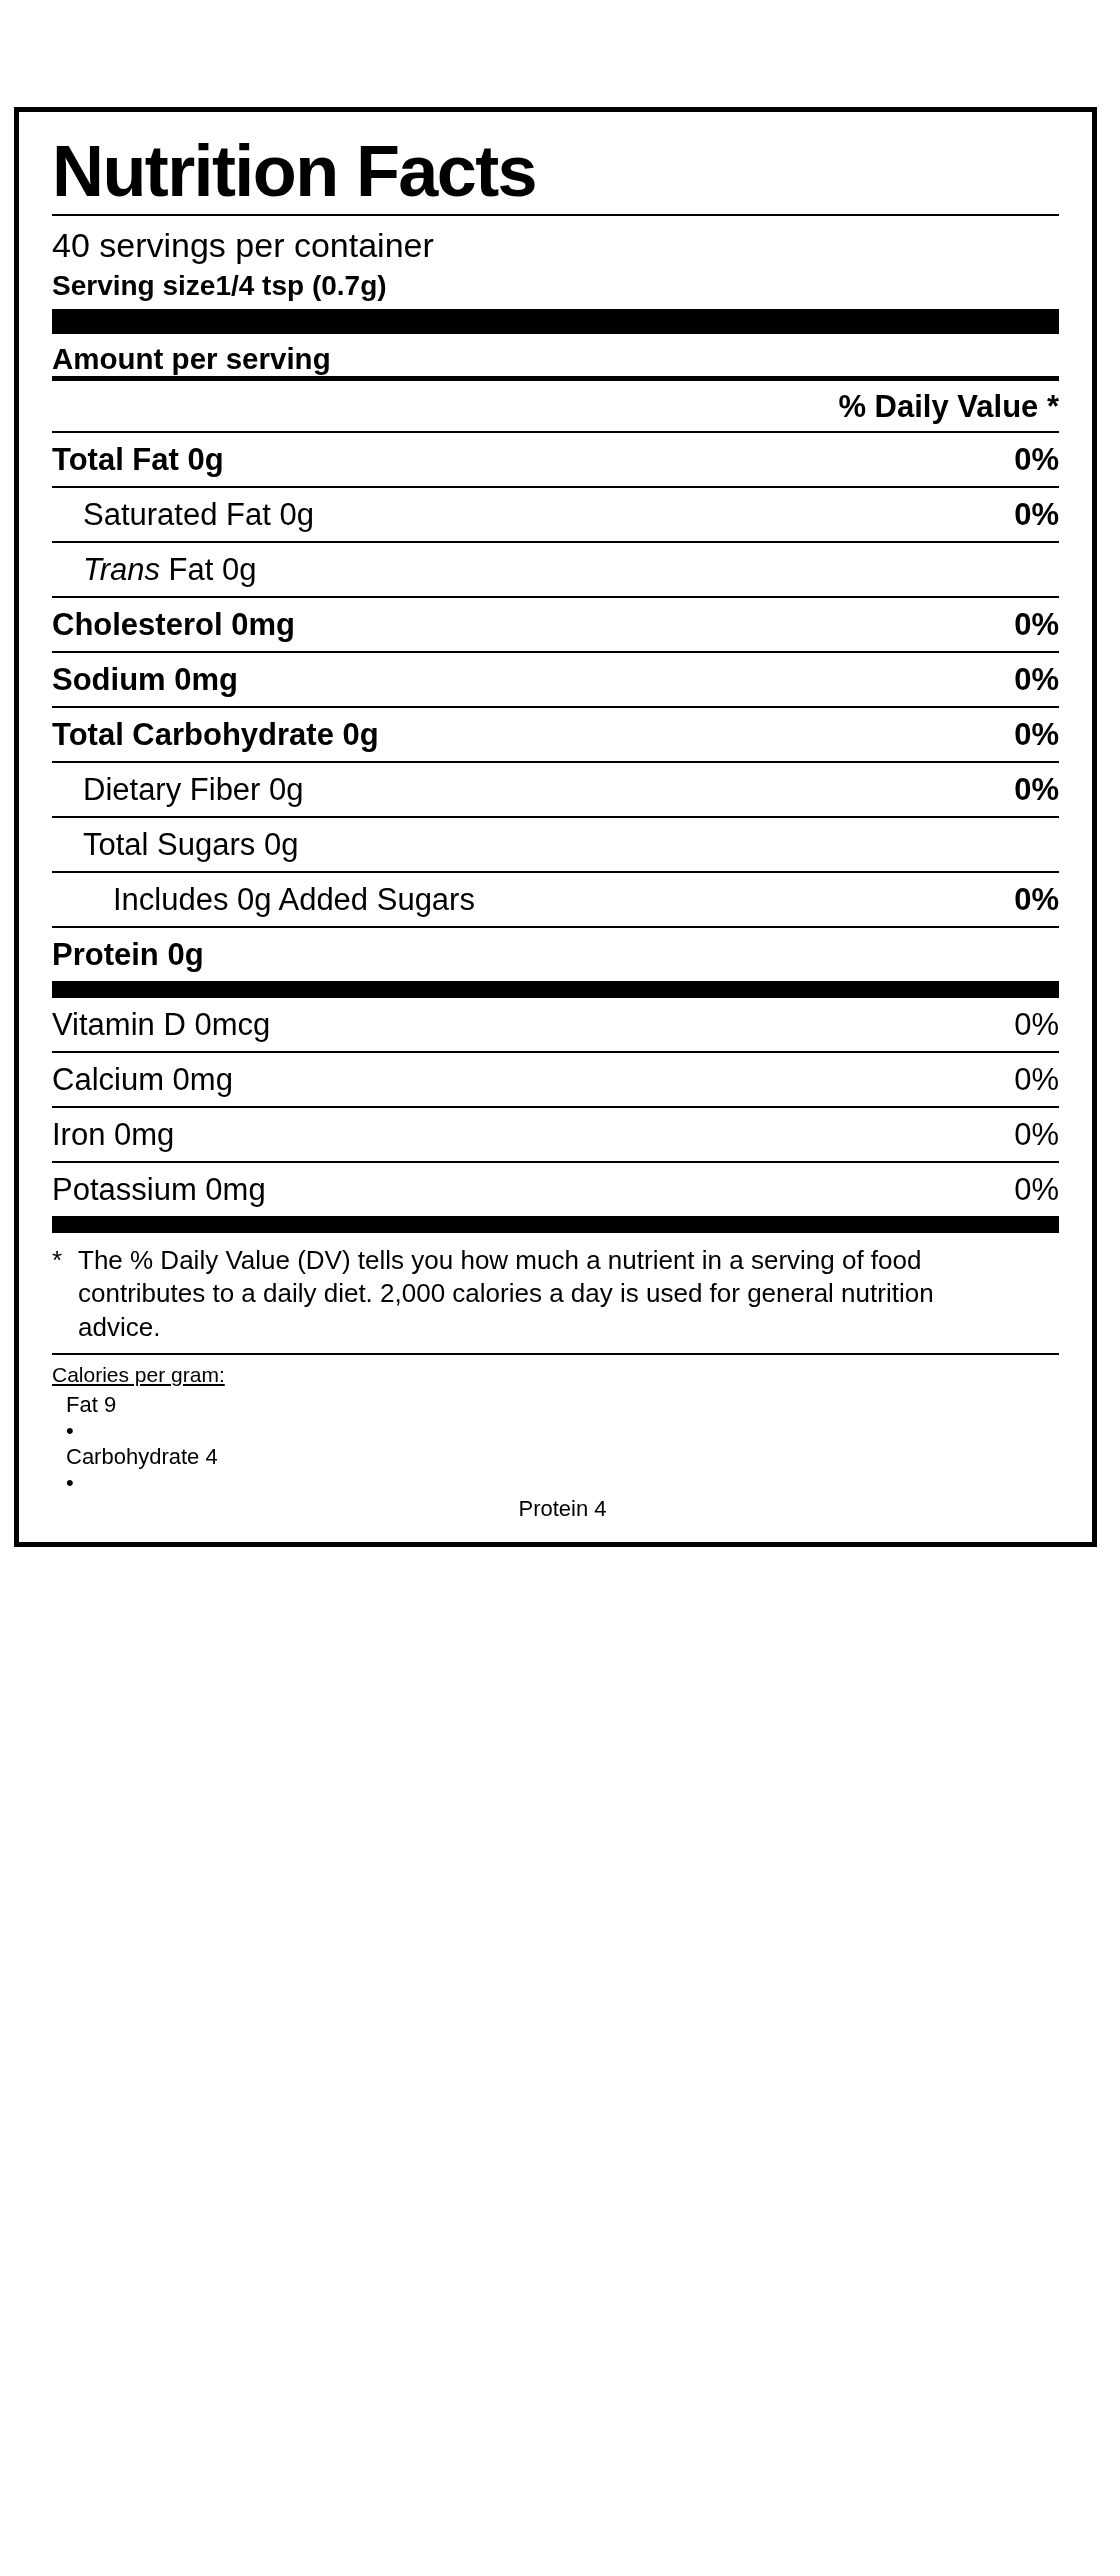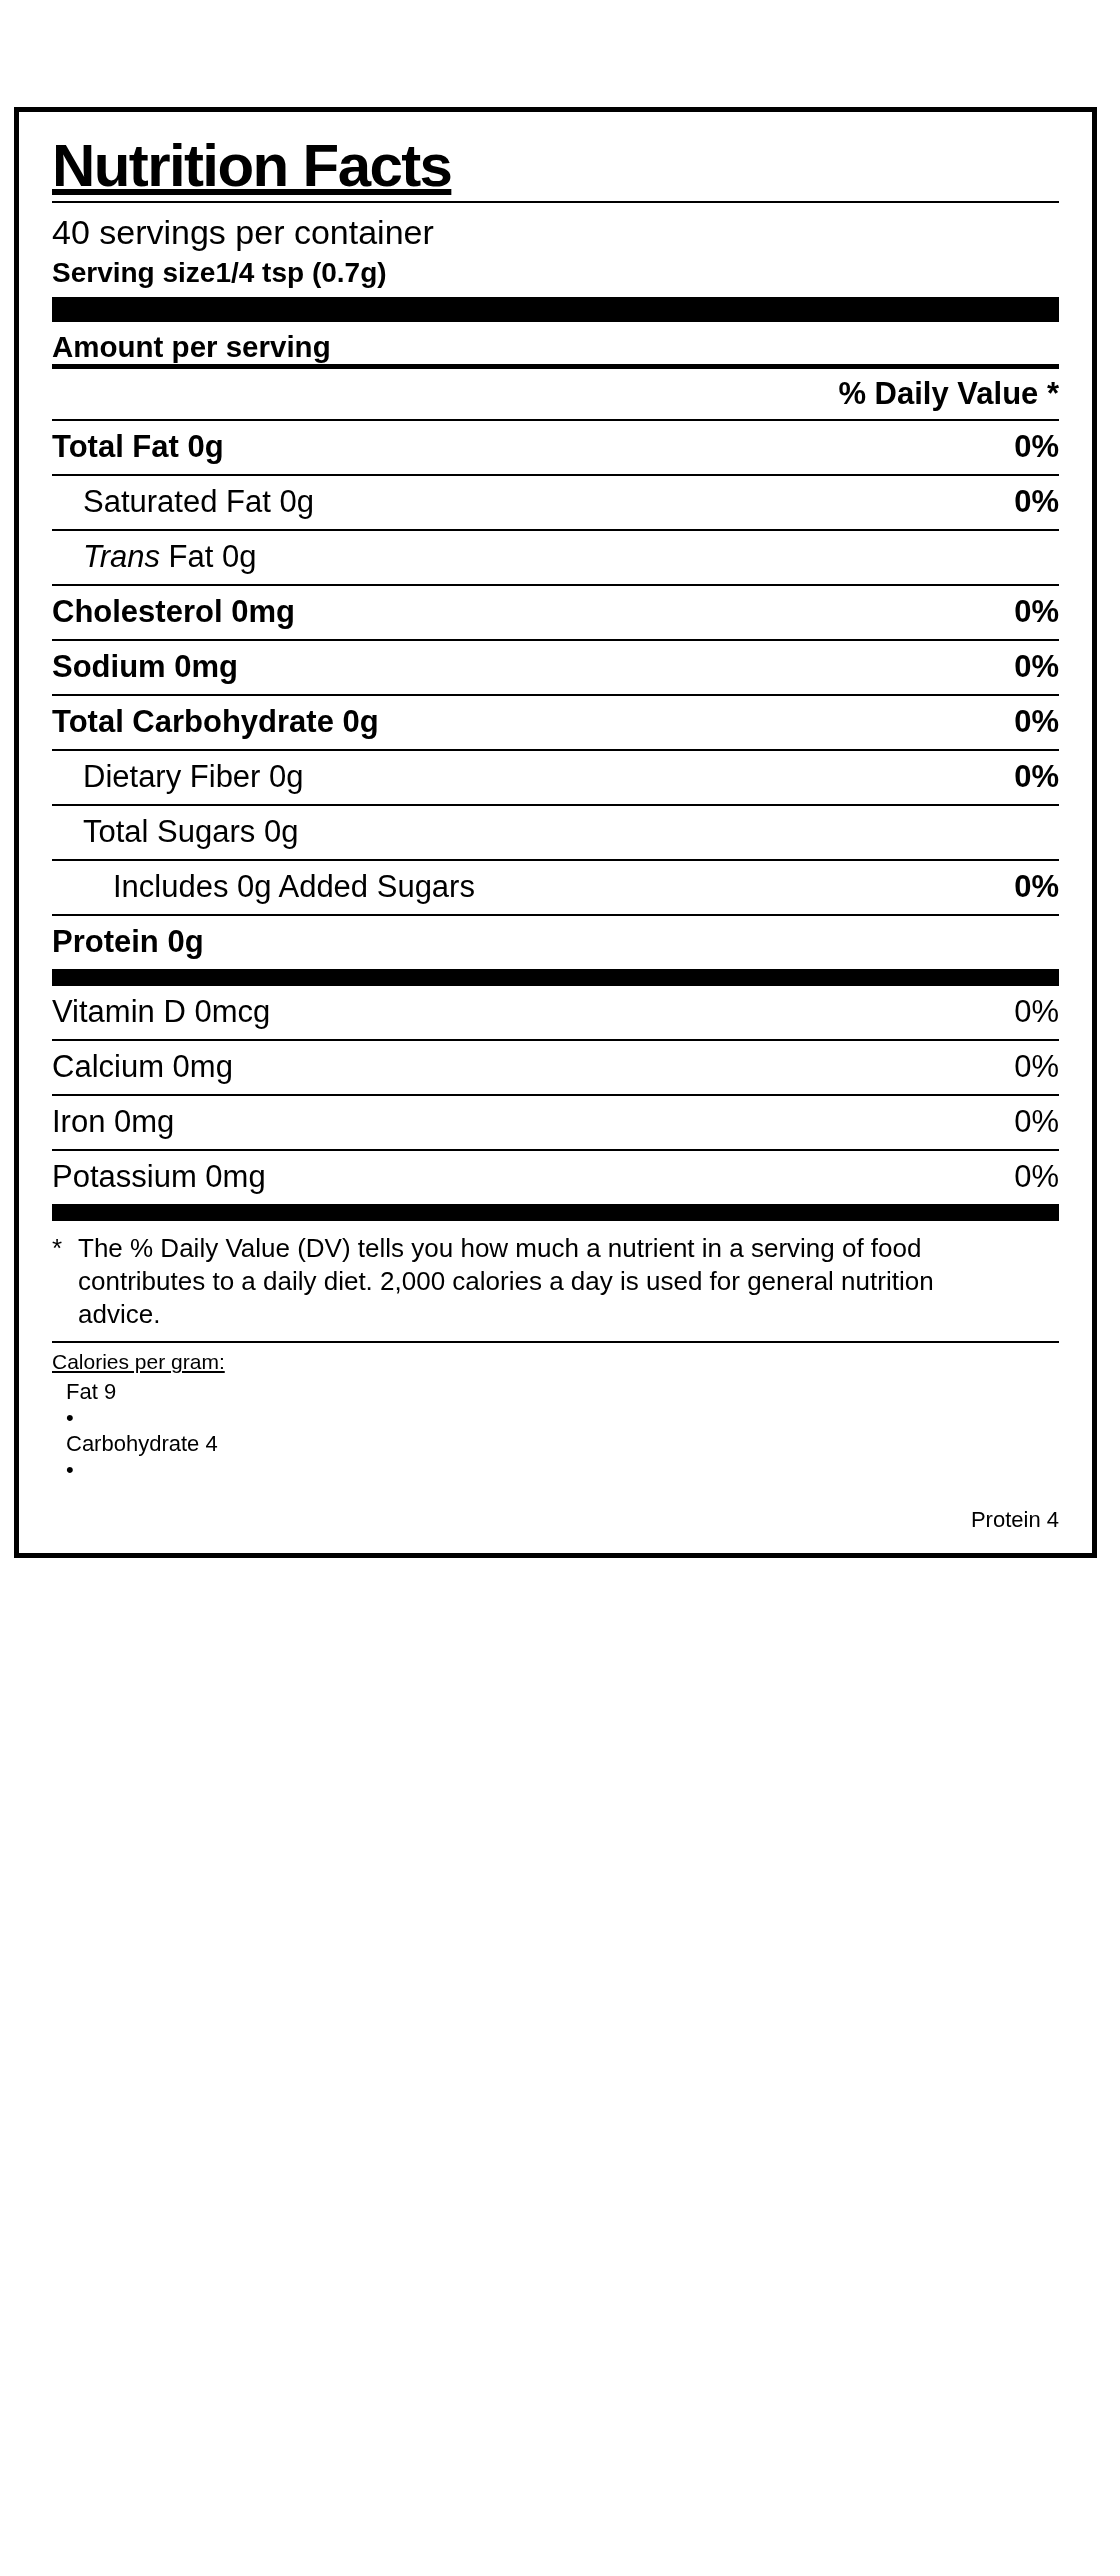--- a/index.html
+++ b/index.html
@@ -28,27 +28,26 @@
     top: 107px;
     width: 1083px;
     box-sizing: border-box;
     border: 5.4px solid #000;
     background: #fff;
     padding: 14px 33px 20px 33px;
   }
 
   
   .title {
-    font-size: 60px;
+    font-size: 72px;
     font-weight: bold;
     line-height: 1.05;
     letter-spacing: -1.6px;
     margin: 7.8px 0 4.7px 0;
     white-space: nowrap;
-    text-decoration: underline;
   }
 
   
   .rule-thin {
     border-bottom: 2.3px solid #000;
     height: 0;
   }
   .rule-med {
     border-bottom: 5.4px solid #000;
     height: 0;
@@ -159,21 +158,21 @@
   .cpg-row {
     display: flex;
     font-size: 22px;
     padding-left: 14px;
     flex-direction: column;
   }
   .cpg-row .c1 { width: 178px; }
   .cpg-row .dot { width: 147px; text-align: left; }
   .cpg-row .c2 { width: 326px; }
   .cpg-row .dot2 { width: 132px; text-align: left; }
-  .cpg-row .c3 { text-align: right; margin-top: 24px; }
+  .cpg-row .c3 { text-align: center; }
 </style>
 </head>
 <body>
 
 <div class="page">
 
   <div class="label">
 
     <div class="title">Nutrition Facts</div>
 

